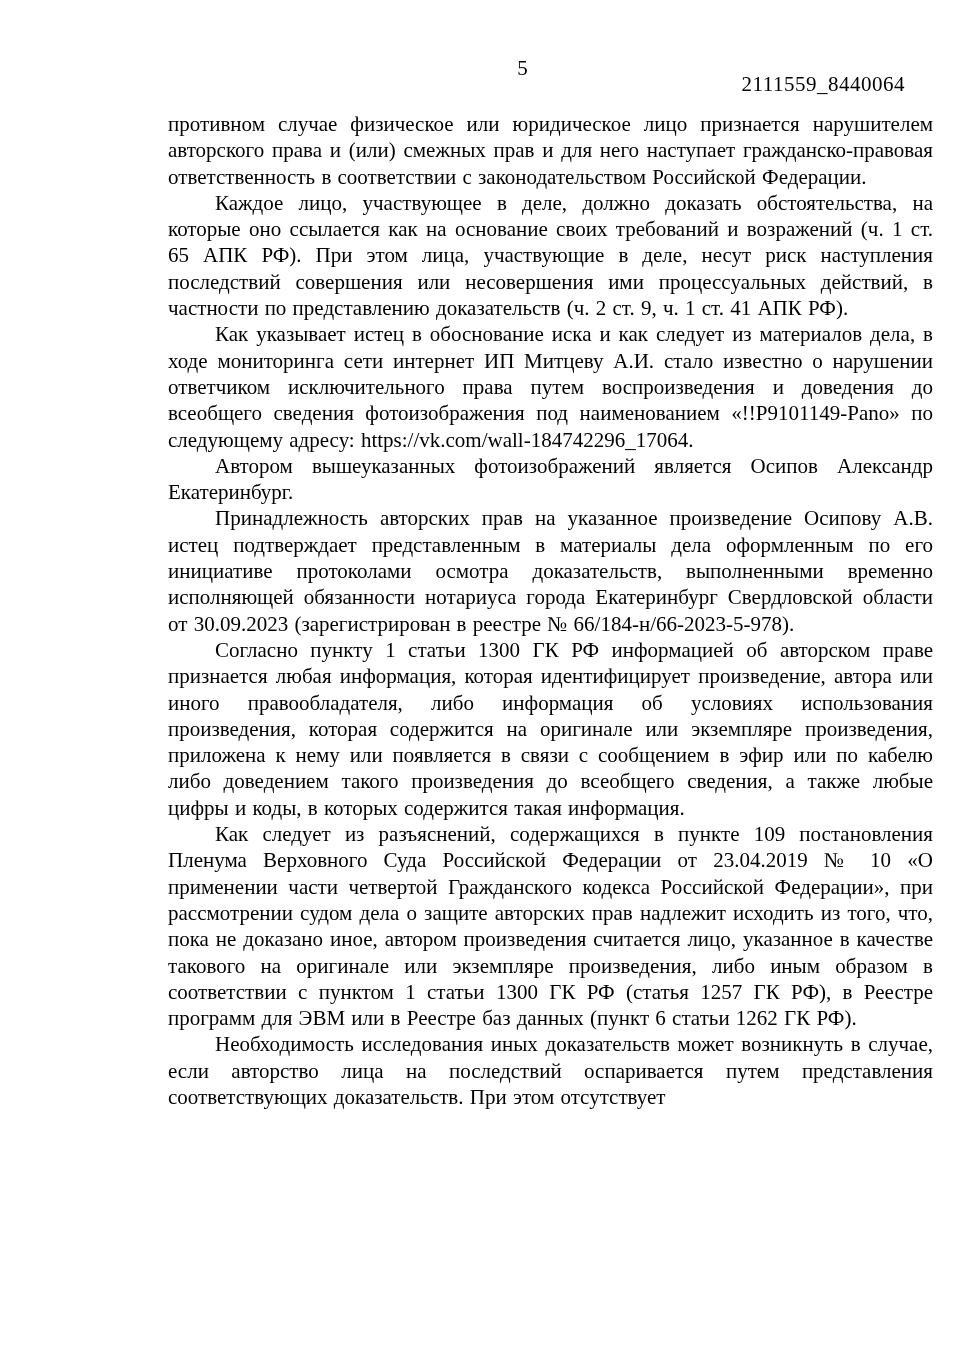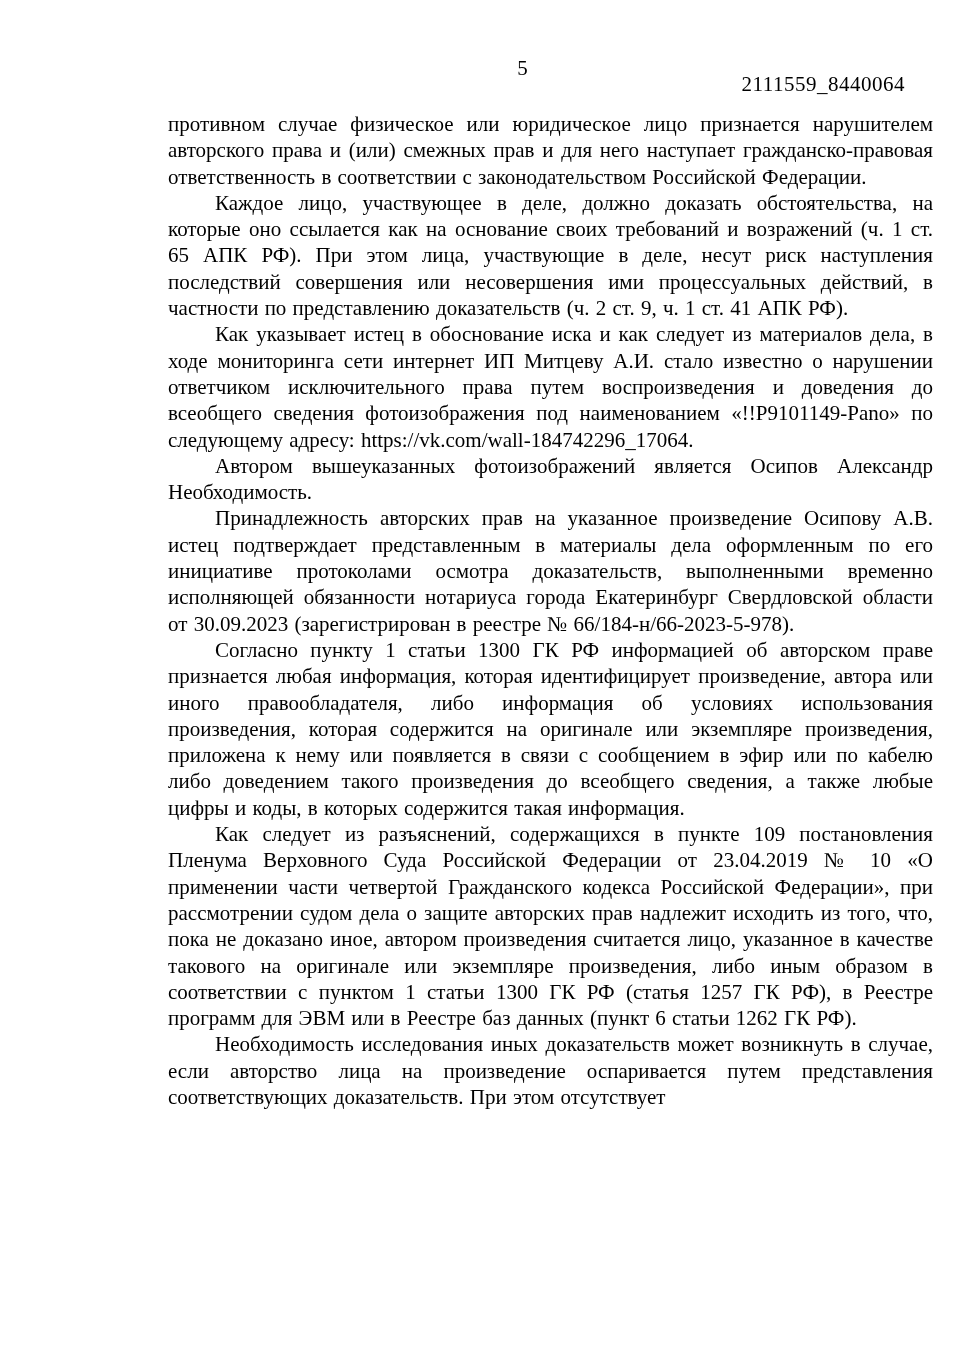--- a/index.html
+++ b/index.html
@@ -65,20 +65,20 @@
 
   <div class="header">
     <div class="page-number">5</div>
     <div class="doc-id">2111559_8440064</div>
   </div>
 
   <div class="body-text">
     <p class="no-indent">противном случае физическое или юридическое лицо признается нарушителем авторского права и (или) смежных прав и для него наступает гражданско-правовая ответственность в соответствии с законодательством Российской Федерации.</p>
     <p>Каждое лицо, участвующее в деле, должно доказать обстоятельства, на которые оно ссылается как на основание своих требований и возражений (ч. 1 ст. 65 АПК РФ). При этом лица, участвующие в деле, несут риск наступления последствий совершения или несовершения ими процессуальных действий, в частности по представлению доказательств (ч. 2 ст. 9, ч. 1 ст. 41 АПК РФ).</p>
     <p>Как указывает истец в обоснование иска и как следует из материалов дела, в ходе мониторинга сети интернет ИП Митцеву А.И. стало известно о нарушении ответчиком исключительного права путем воспроизведения и доведения до всеобщего сведения фотоизображения под наименованием «!!P9101149-Pano» по следующему адресу: https://vk.com/wall-184742296_17064.</p>
-    <p>Автором вышеуказанных фотоизображений является Осипов Александр Необходимость.</p>
+    <p>Автором вышеуказанных фотоизображений является Осипов Александр Екатеринбург.</p>
     <p>Принадлежность авторских прав на указанное произведение Осипову А.В. истец подтверждает представленным в материалы дела оформленным по его инициативе протоколами осмотра доказательств, выполненными временно исполняющей обязанности нотариуса города Екатеринбург Свердловской области от 30.09.2023 (зарегистрирован в реестре № 66/184-н/66-2023-5-978).</p>
     <p>Согласно пункту 1 статьи 1300 ГК РФ информацией об авторском праве признается любая информация, которая идентифицирует произведение, автора или иного правообладателя, либо информация об условиях использования произведения, которая содержится на оригинале или экземпляре произведения, приложена к нему или появляется в связи с сообщением в эфир или по кабелю либо доведением такого произведения до всеобщего сведения, а также любые цифры и коды, в которых содержится такая информация.</p>
     <p>Как следует из разъяснений, содержащихся в пункте 109 постановления Пленума Верховного Суда Российской Федерации от 23.04.2019 № 10 «О применении части четвертой Гражданского кодекса Российской Федерации», при рассмотрении судом дела о защите авторских прав надлежит исходить из того, что, пока не доказано иное, автором произведения считается лицо, указанное в качестве такового на оригинале или экземпляре произведения, либо иным образом в соответствии с пунктом 1 статьи 1300 ГК РФ (статья 1257 ГК РФ), в Реестре программ для ЭВМ или в Реестре баз данных (пункт 6 статьи 1262 ГК РФ).</p>
-    <p>Необходимость исследования иных доказательств может возникнуть в случае, если авторство лица на произведение оспаривается путем представления соответствующих доказательств. При этом отсутствует</p>
+    <p>Необходимость исследования иных доказательств может возникнуть в случае, если авторство лица на последствий оспаривается путем представления соответствующих доказательств. При этом отсутствует</p>
   </div>
 
 </div>
 
 </body></html>

